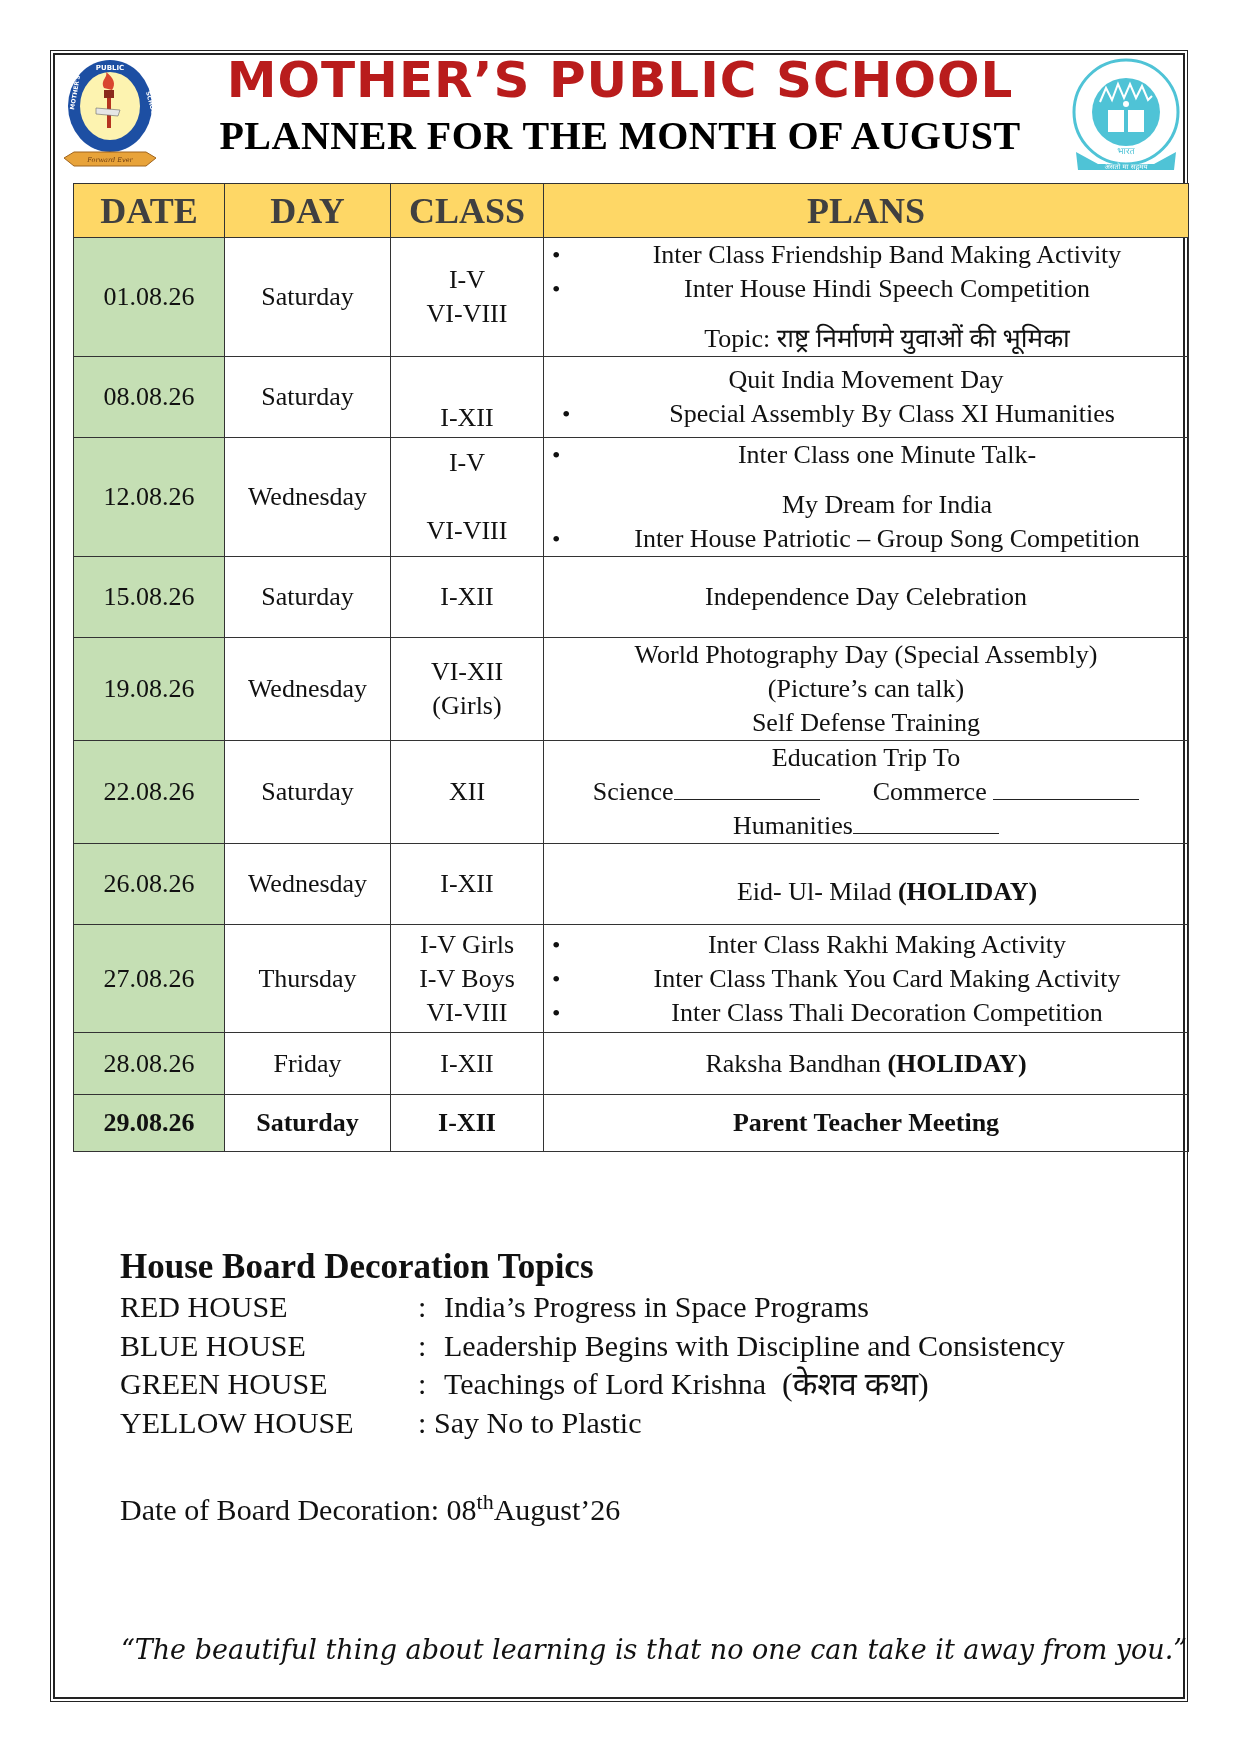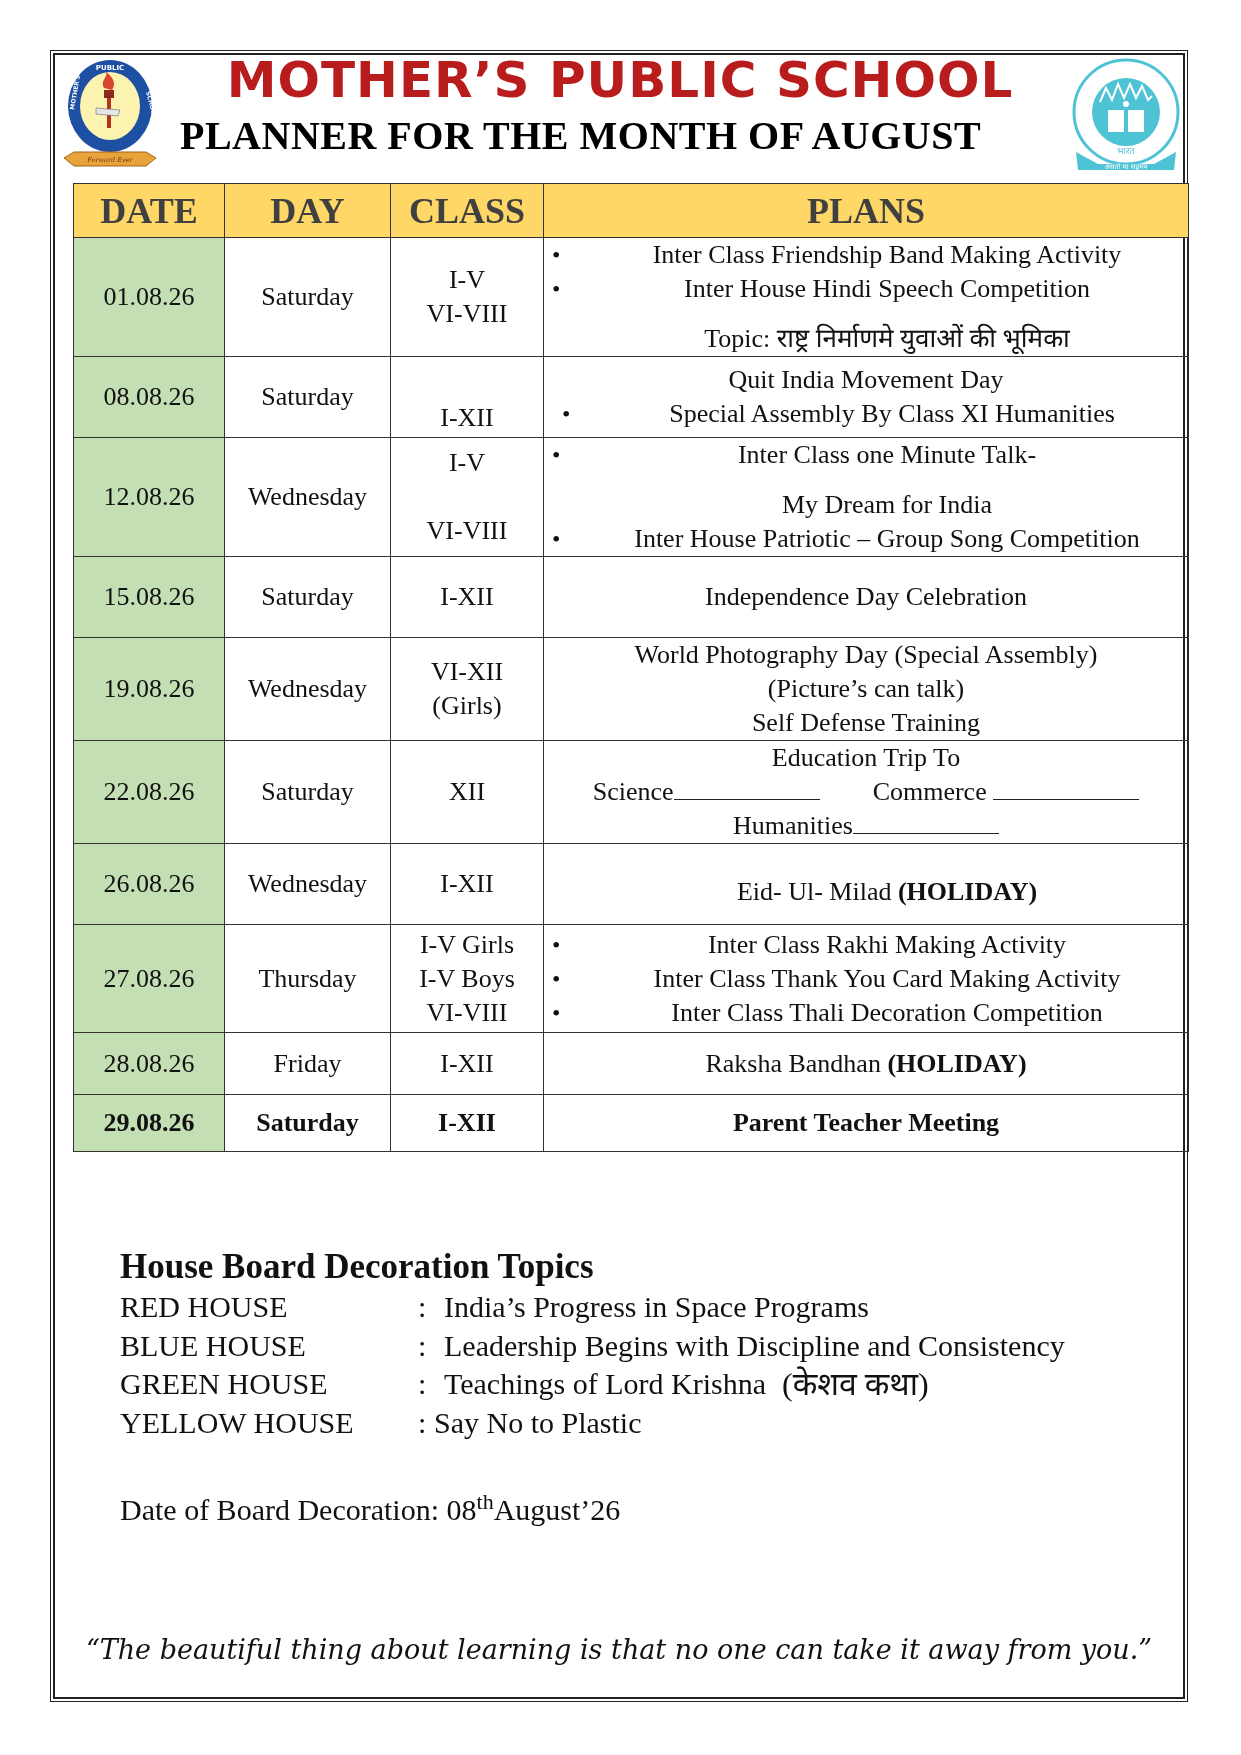--- a/index.html
+++ b/index.html
@@ -9,21 +9,21 @@
            border: 4px double #222; box-sizing: border-box; }
   .frame-inner { position: absolute; left: 54px; top: 54px; width: 1130px; height: 1644px;
                  border: 1px solid #222; box-sizing: border-box; }
 
   .logo-left { position: absolute; left: 60px; top: 58px; width: 100px; height: 114px; }
   .logo-right { position: absolute; left: 1068px; top: 56px; width: 116px; height: 122px; }
 
   .title { position: absolute; left: 180px; width: 880px; text-align: center;
            top: 50px; font-family: "DejaVu Sans", sans-serif; font-weight: 900;
            font-size: 50px; letter-spacing: 1px; line-height: 60px; color: #b91c1c; }
-  .subtitle { position: absolute; left: 180px; width: 880px; 
+  .subtitle { position: absolute; left: 180px; width: 880px; text-align: center;
               top: 112px; font-family: "Liberation Serif", serif; font-weight: bold;
               font-size: 40px; line-height: 48px; color: #000; letter-spacing: 0.5px; }
 
   table.planner { position: absolute; left: 73px; top: 183px; width: 1115px;
                   border-collapse: collapse; table-layout: fixed; }
   table.planner th, table.planner td { border: 1.5px solid #333; padding: 0;
                   font-size: 26px; line-height: 34px; vertical-align: middle; }
   table.planner th { background: #fed766; font-weight: bold; font-size: 36px;
                      height: 53px; text-align: center; color: #404040; }
   td.date { background: #c5dfb4; text-align: center; }
@@ -39,21 +39,21 @@
   .row-line { display: block; }
 
   .hb { position: absolute; left: 120px; top: 1246px; width: 1020px; font-size: 30px; line-height: 38.5px; }
   .hb-title { font-weight: bold; font-size: 35px; line-height: 42px; }
   .hb-row { display: flex; }
   .hb-name { width: 298px; }
   .hb-colon { width: 26px; }
   .board-date { position: absolute; left: 120px; top: 1482px; font-size: 30px; line-height: 40px; }
   .board-date sup { font-size: 22px; }
   .quote { position: absolute; left: 50px; width: 1138px; top: 1630px; text-align: center;
-           font-family: "DejaVu Serif", serif; font-style: italic; font-size: 27px; line-height: 40px; }
+           font-family: "DejaVu Serif", serif; font-style: italic; font-size: 27px; line-height: 40px; padding-left: 35px; }
 </style>
 </head>
 <body>
 
 <div class="frame"></div>
 <div class="frame-inner"></div>
 
 <div class="logo-left">
   <svg width="100" height="114" viewBox="0 0 100 114">
     <ellipse cx="50" cy="48" rx="42" ry="46" fill="#1d4fa3"></ellipse>

